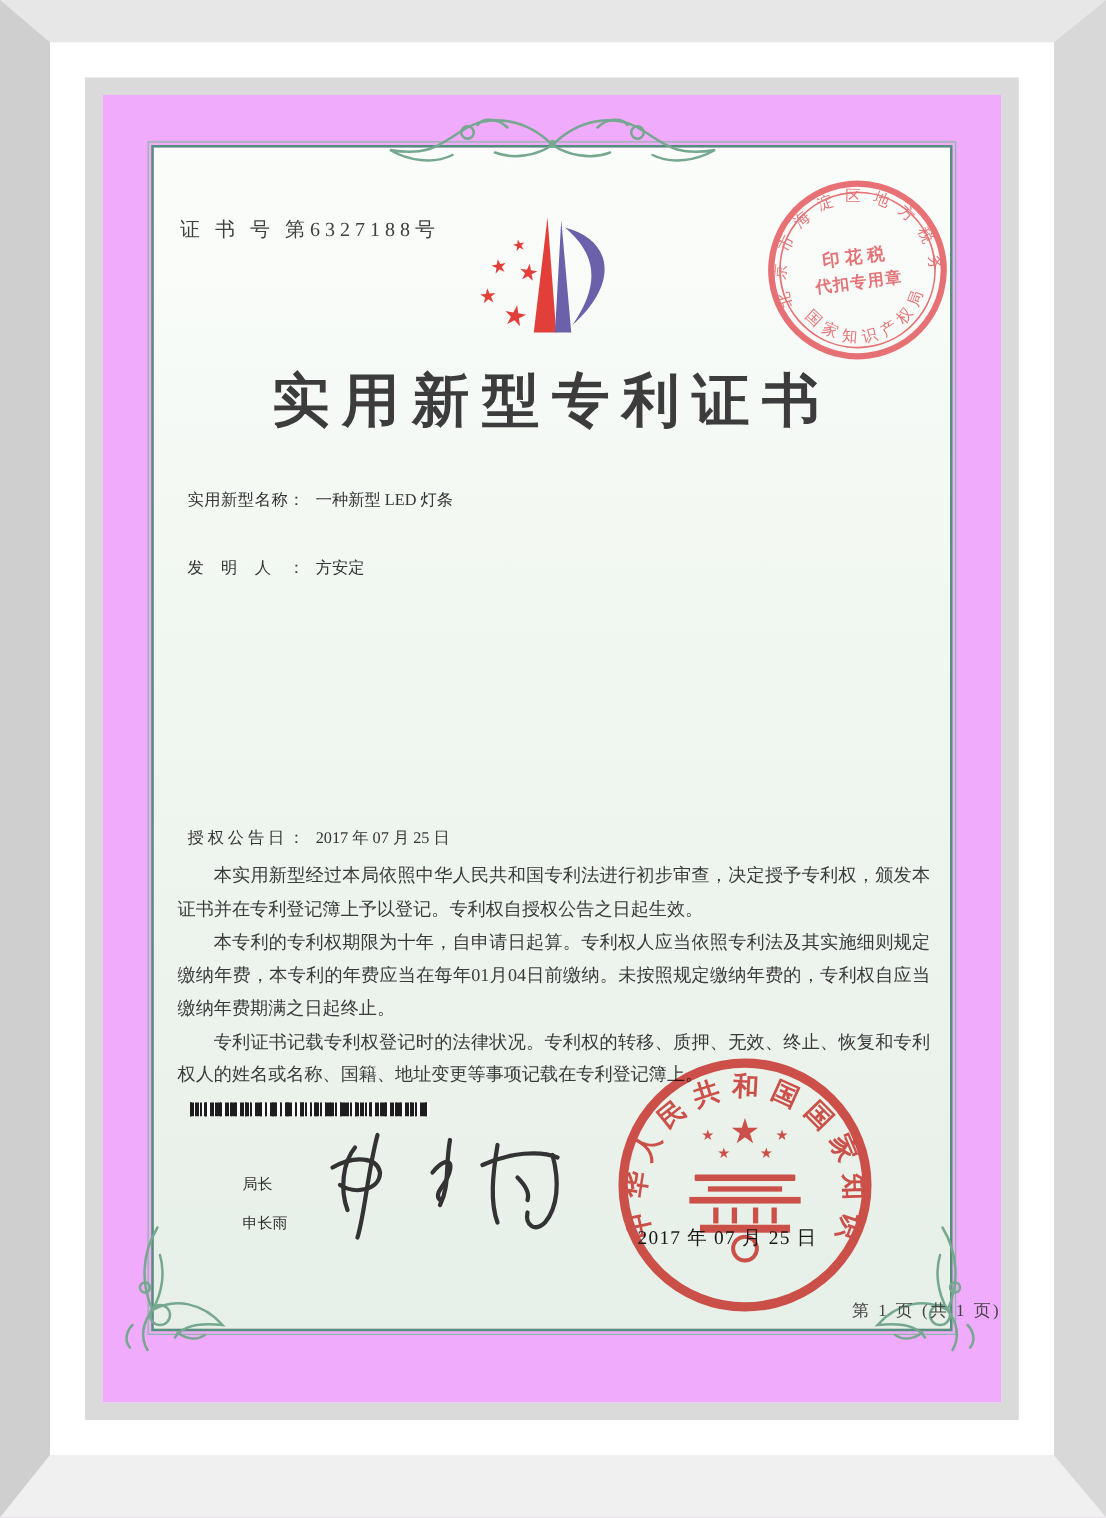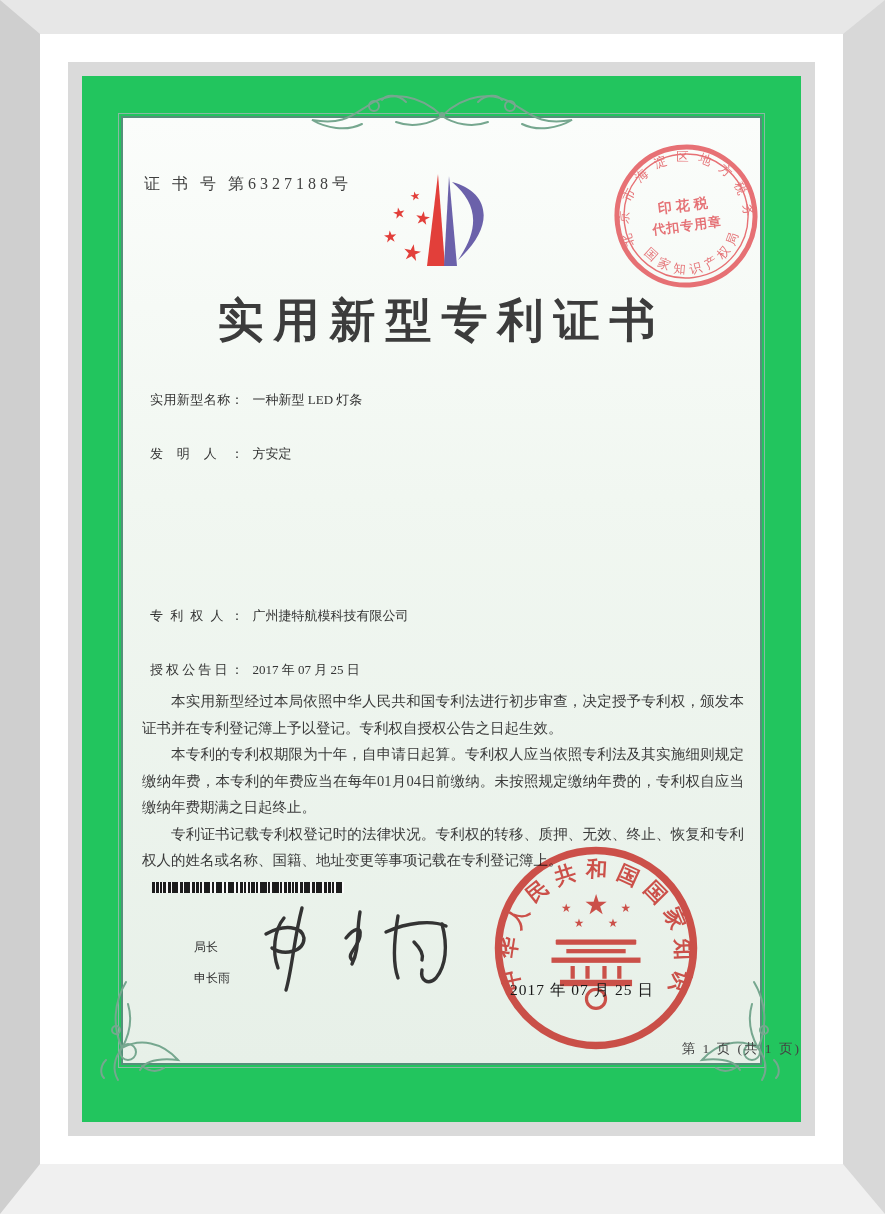--- a/index.html
+++ b/index.html
@@ -5,21 +5,21 @@
   html,body{margin:0;padding:0;background:#d9d9d9;}
   .photo{position:relative;width:885px;height:1214px;background:#fff;overflow:hidden;
          font-family:"Liberation Serif","DejaVu Serif",serif;}
   
   .frame-bevel{position:absolute;inset:0;box-sizing:border-box;
     border-style:solid;border-width:34px 42px 50px 40px;
     border-color:#e7e7e7 #d8d8d8 #f0f0f0 #cfcfcf;}
   .frame-face{position:absolute;left:40px;top:34px;right:42px;bottom:50px;background:#ffffff;}
   .frame-mat{position:absolute;left:68px;top:62px;right:70px;bottom:78px;
     border:14px solid #dadada;background:#fdfdfc;}
-  .paper{position:absolute;left:82px;top:76px;right:84px;bottom:92px;background:#22c55e;}
+  .paper{position:absolute;left:82px;top:76px;right:84px;bottom:92px;background:#f0abfc;}
   
   .cert-border{position:absolute;left:36px;top:37px;right:36px;bottom:54px;
     border:1px solid #8ab8a3;}
   .cert-border-inner{position:absolute;inset:2px;border:2px solid #55907a;
     background:linear-gradient(180deg,#fbfdfb 0%,#f1f7f1 40%,#e7f0e8 100%);}
   .ornament{position:absolute;pointer-events:none;}
   
   .cert-no{position:absolute;left:62px;top:98px;font-size:16px;letter-spacing:4px;color:#3f3f3f;}
   .logo{position:absolute;left:298px;top:92px;}
   .tax-stamp{position:absolute;left:528px;top:64px;transform:rotate(-7deg);opacity:.85;}
@@ -128,23 +128,20 @@
     </svg>
 
     <div class="cert-title">实用新型专利证书</div>
 
     <div class="field-row" style="top:315px;">
       <span class="flabel">实用新型名称：</span><span class="fvalue">一种新型 LED 灯条</span>
     </div>
     <div class="field-row" style="top:369px;">
       <span class="flabel">发明人：</span><span class="fvalue">方安定</span>
     </div>
-    <div class="field-row" style="top:531px;">
-      <span class="flabel">专利权人：</span><span class="fvalue">广州捷特航模科技有限公司</span>
-    </div>
     <div class="field-row" style="top:585px;">
       <span class="flabel">授权公告日：</span><span class="fvalue">2017 年 07 月 25 日</span>
     </div>
 
     <div class="paras">
       <p>本实用新型经过本局依照中华人民共和国专利法进行初步审查，决定授予专利权，颁发本证书并在专利登记簿上予以登记。专利权自授权公告之日起生效。</p>
       <p>本专利的专利权期限为十年，自申请日起算。专利权人应当依照专利法及其实施细则规定缴纳年费，本专利的年费应当在每年01月04日前缴纳。未按照规定缴纳年费的，专利权自应当缴纳年费期满之日起终止。</p>
       <p>专利证书记载专利权登记时的法律状况。专利权的转移、质押、无效、终止、恢复和专利权人的姓名或名称、国籍、地址变更等事项记载在专利登记簿上。</p>
     </div>
 

